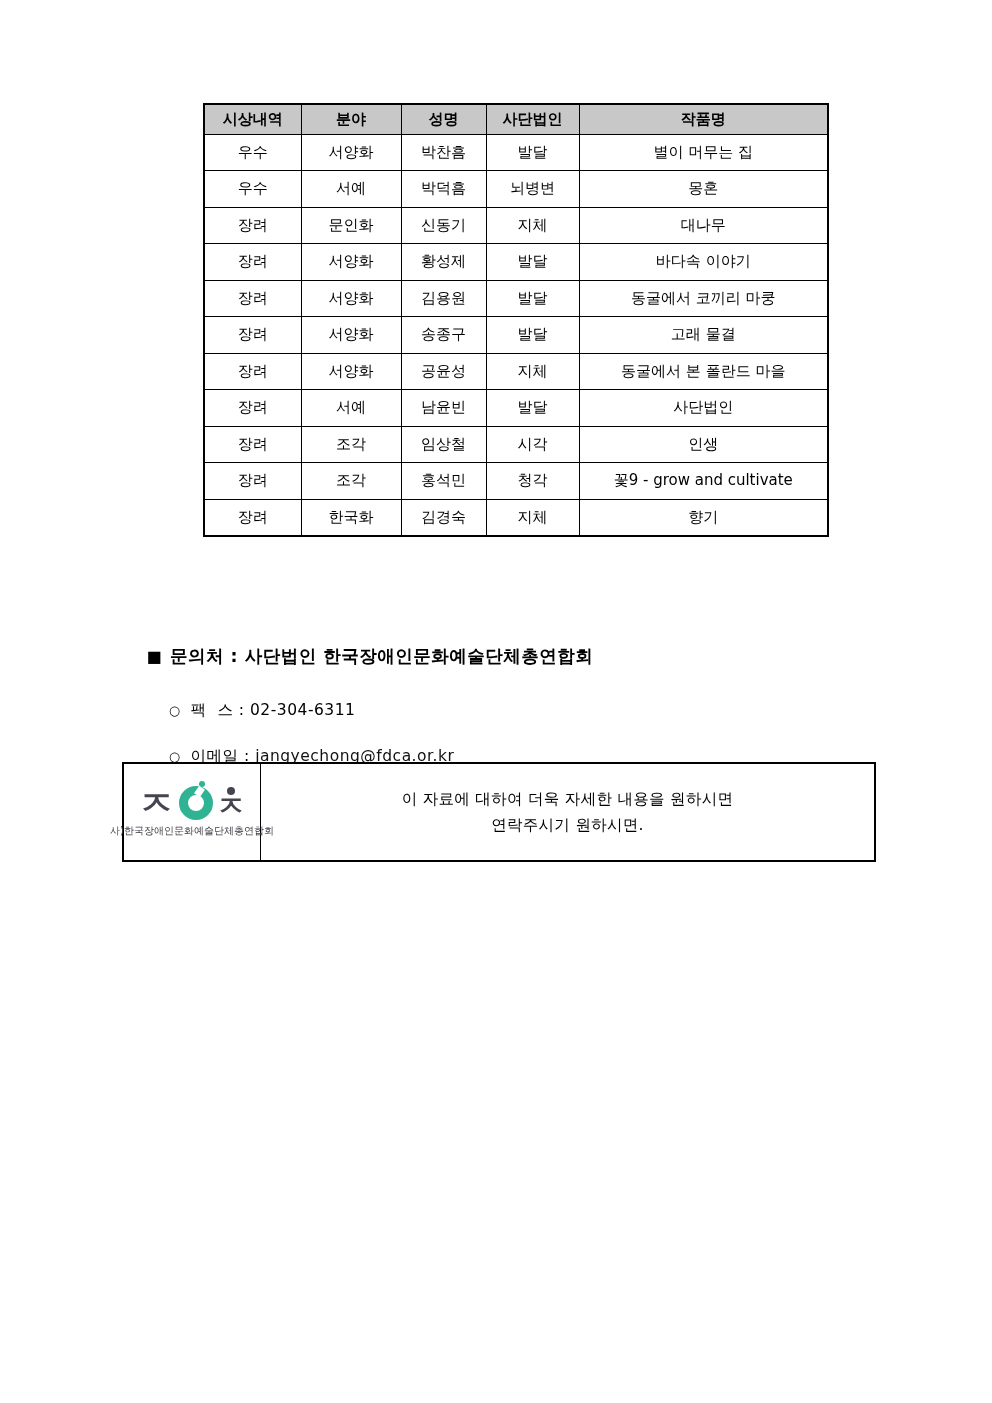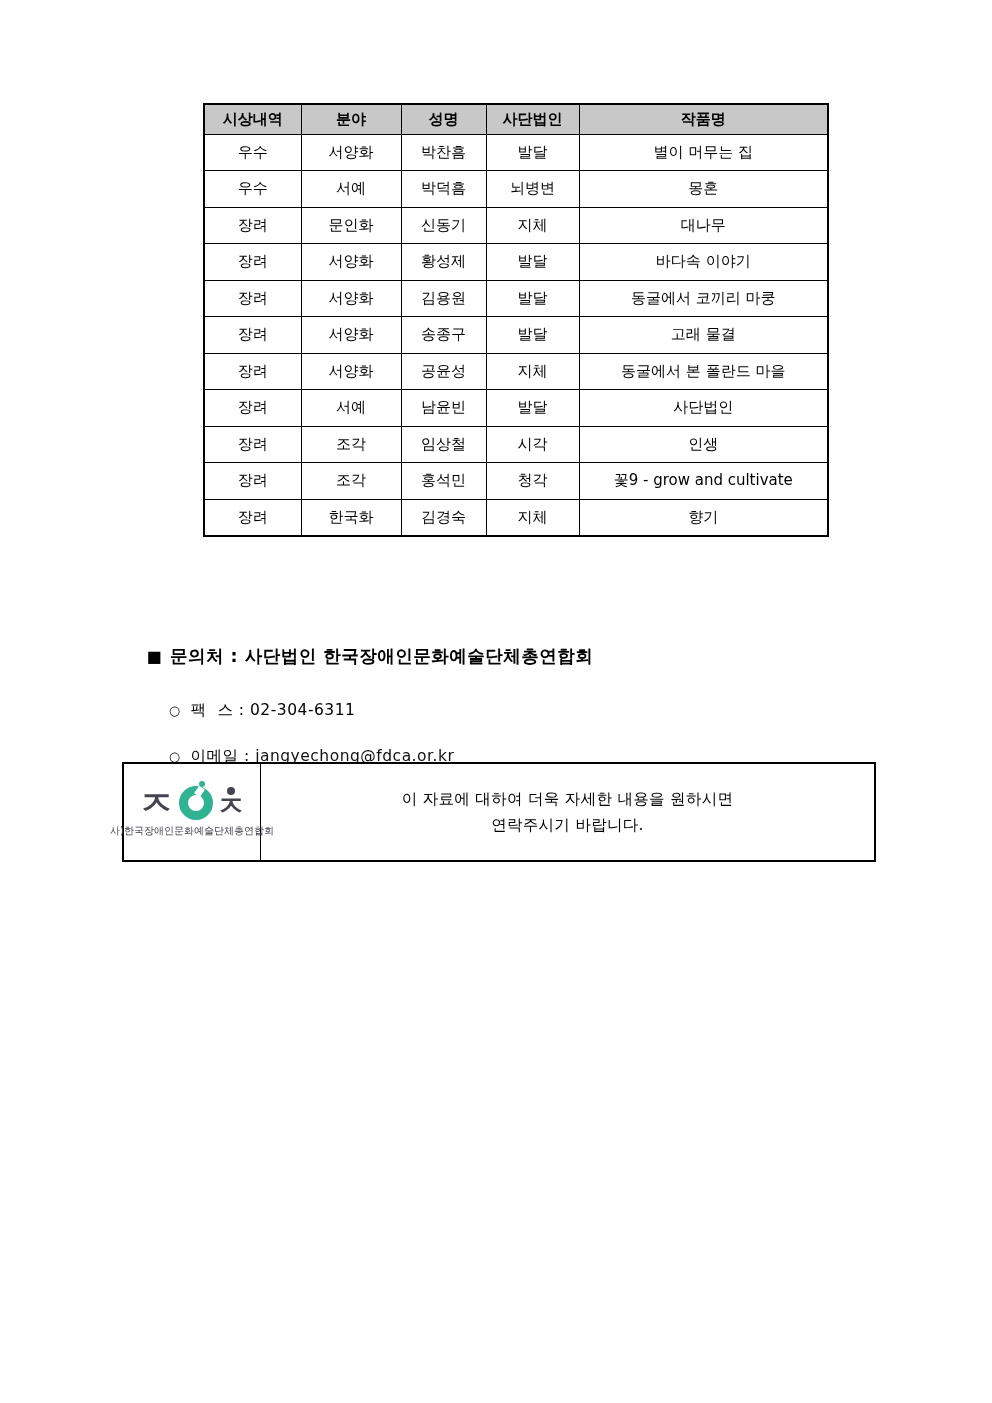--- a/index.html
+++ b/index.html
@@ -282,19 +282,19 @@
         <span class="logo-ring"></span>
         <span class="logo-person">
           <span class="logo-dot"></span>
           <span class="logo-person-body">ㅈ</span>
         </span>
       </div>
       <div class="logo-caption">사)한국장애인문화예술단체총연합회</div>
     </div>
     <div class="info-text">
       <div>이 자료에 대하여 더욱 자세한 내용을 원하시면</div>
-      <div>연락주시기 바랍니다.</div>
+      <div>연락주시기 원하시면.</div>
     </div>
   </div>
 
   <div class="page-number">- 3 -</div>
 
 </div>
 
 </body></html>

